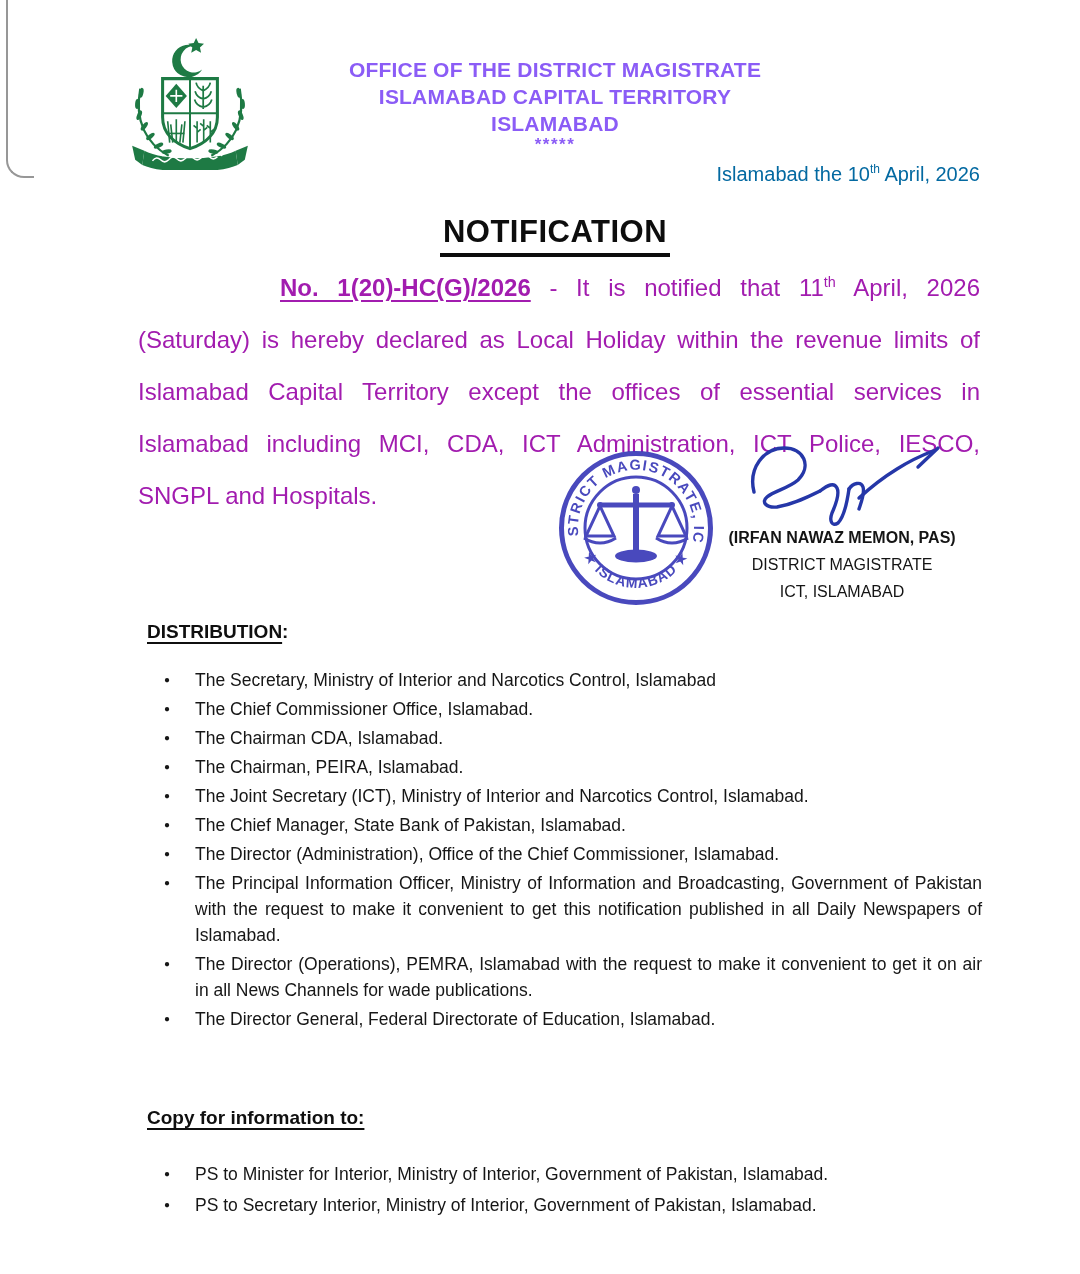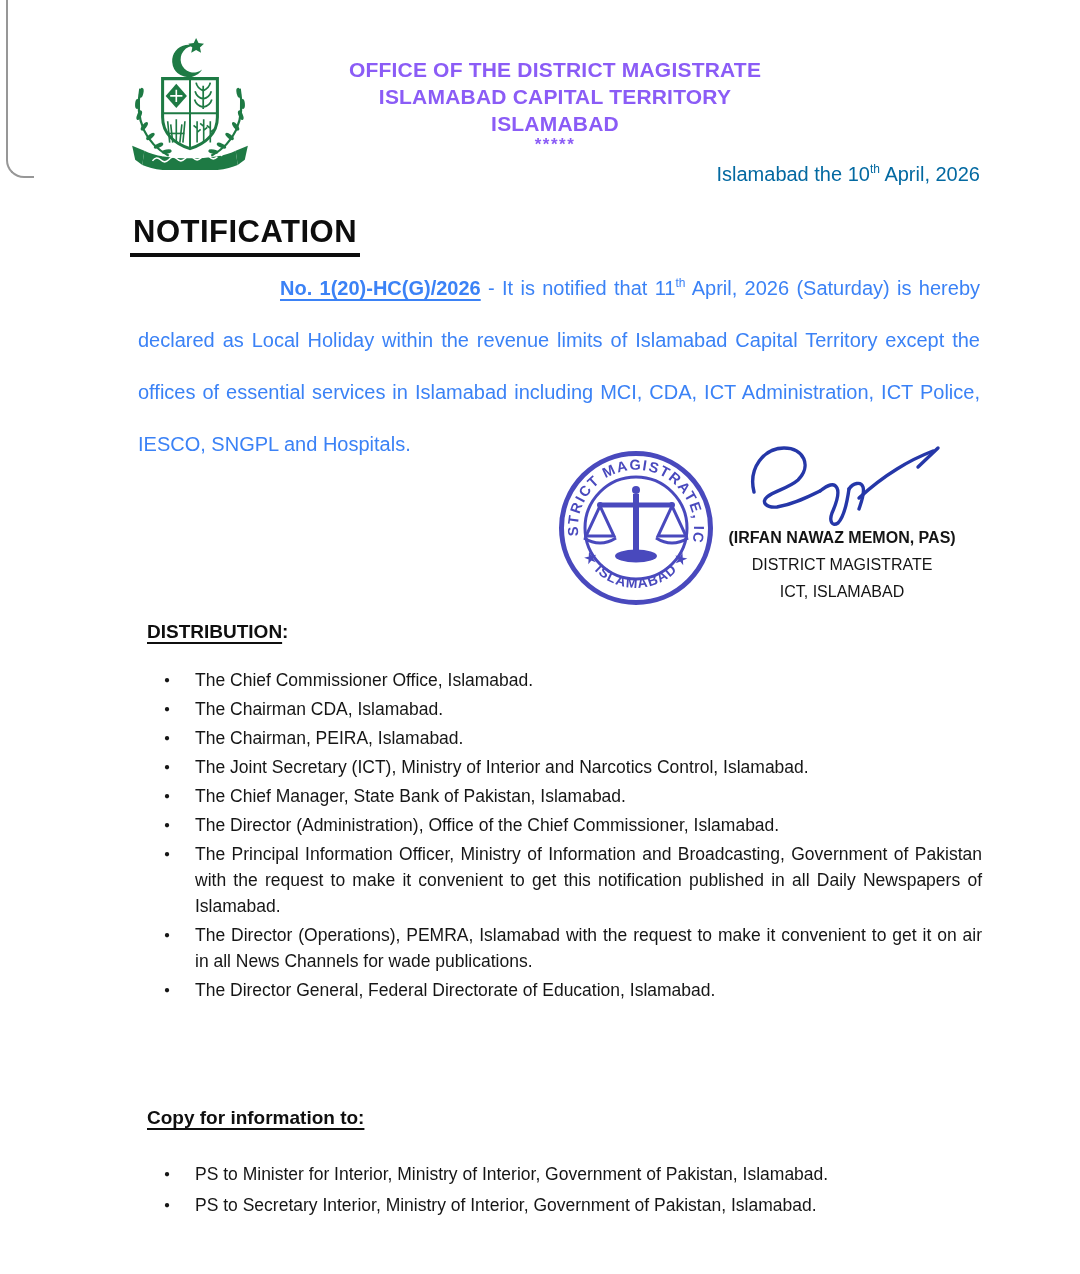--- a/index.html
+++ b/index.html
@@ -16,29 +16,29 @@
   }
   .emblem { position:absolute; left:122px; top:36px; width:136px; height:134px; }
   .office-block {
     position:absolute; left:130px; right:100px; top:56px;
     text-align:center; font-weight:bold; font-size:21px; line-height:27px;
     color:#8b5cf6; letter-spacing:.2px;
   }
   .office-block .stars { font-size:17px; line-height:15px; letter-spacing:1.5px; }
   .date-line { position:absolute; right:100px; top:163px; font-size:20px; color:#0369a1; }
   sup { font-size:.6em; vertical-align:super; line-height:0; }
-  .title-wrap { position:absolute; left:130px; right:100px; top:214px; text-align:left; }
+  .title-wrap { position:absolute; left:130px; right:100px; top:214px; text-align:center; }
   .title {
     display:inline-block; font-size:31px; font-weight:bold; color:#0d0d0d;
     letter-spacing:.5px; border-bottom:4px solid #0d0d0d; padding:0 3px 3px;
   }
   .body-par {
     position:absolute; left:138px; top:262px; width:842px; margin:0;
-    font-size:20px; line-height:52px; text-align:justify; text-indent:142px;
-    color:#3b82f6;
+    font-size:24px; line-height:52px; text-align:justify; text-indent:142px;
+    color:#a21caf;
   }
   .ref-no {
     font-weight:bold; text-decoration:underline;
     text-decoration-thickness:2px; text-underline-offset:4px;
   }
   .stamp { position:absolute; left:556px; top:448px; width:160px; height:160px; }
   .signature { position:absolute; left:740px; top:440px; width:212px; height:92px; }
   .signer { position:absolute; left:698px; top:524px; width:288px; text-align:center;
             font-size:16px; line-height:27px; color:#141414; }
   .signer .name { font-weight:bold; }
@@ -184,20 +184,21 @@
 
   <div class="signer">
     <div class="name">(IRFAN NAWAZ MEMON, PAS)</div>
     <div>DISTRICT MAGISTRATE</div>
     <div>ICT, ISLAMABAD</div>
   </div>
 
   <section class="section dist">
     <h2 class="sec-head"><span class="uline">DISTRIBUTION</span><span>:</span></h2>
     <ul class="blist">
+      <li>The Secretary, Ministry of Interior and Narcotics Control, Islamabad</li>
       <li>The Chief Commissioner Office, Islamabad.</li>
       <li>The Chairman CDA, Islamabad.</li>
       <li>The Chairman, PEIRA, Islamabad.</li>
       <li>The Joint Secretary (ICT), Ministry of Interior and Narcotics Control, Islamabad.</li>
       <li>The Chief Manager, State Bank of Pakistan, Islamabad.</li>
       <li>The Director (Administration), Office of the Chief Commissioner, Islamabad.</li>
       <li>The Principal Information Officer, Ministry of Information and Broadcasting, Government of Pakistan with the request to make it convenient to get this notification published in all Daily Newspapers of Islamabad.</li>
       <li>The Director (Operations), PEMRA, Islamabad with the request to make it convenient to get it on air in all News Channels for wade publications.</li>
       <li>The Director General, Federal Directorate of Education, Islamabad.</li>
     </ul>

